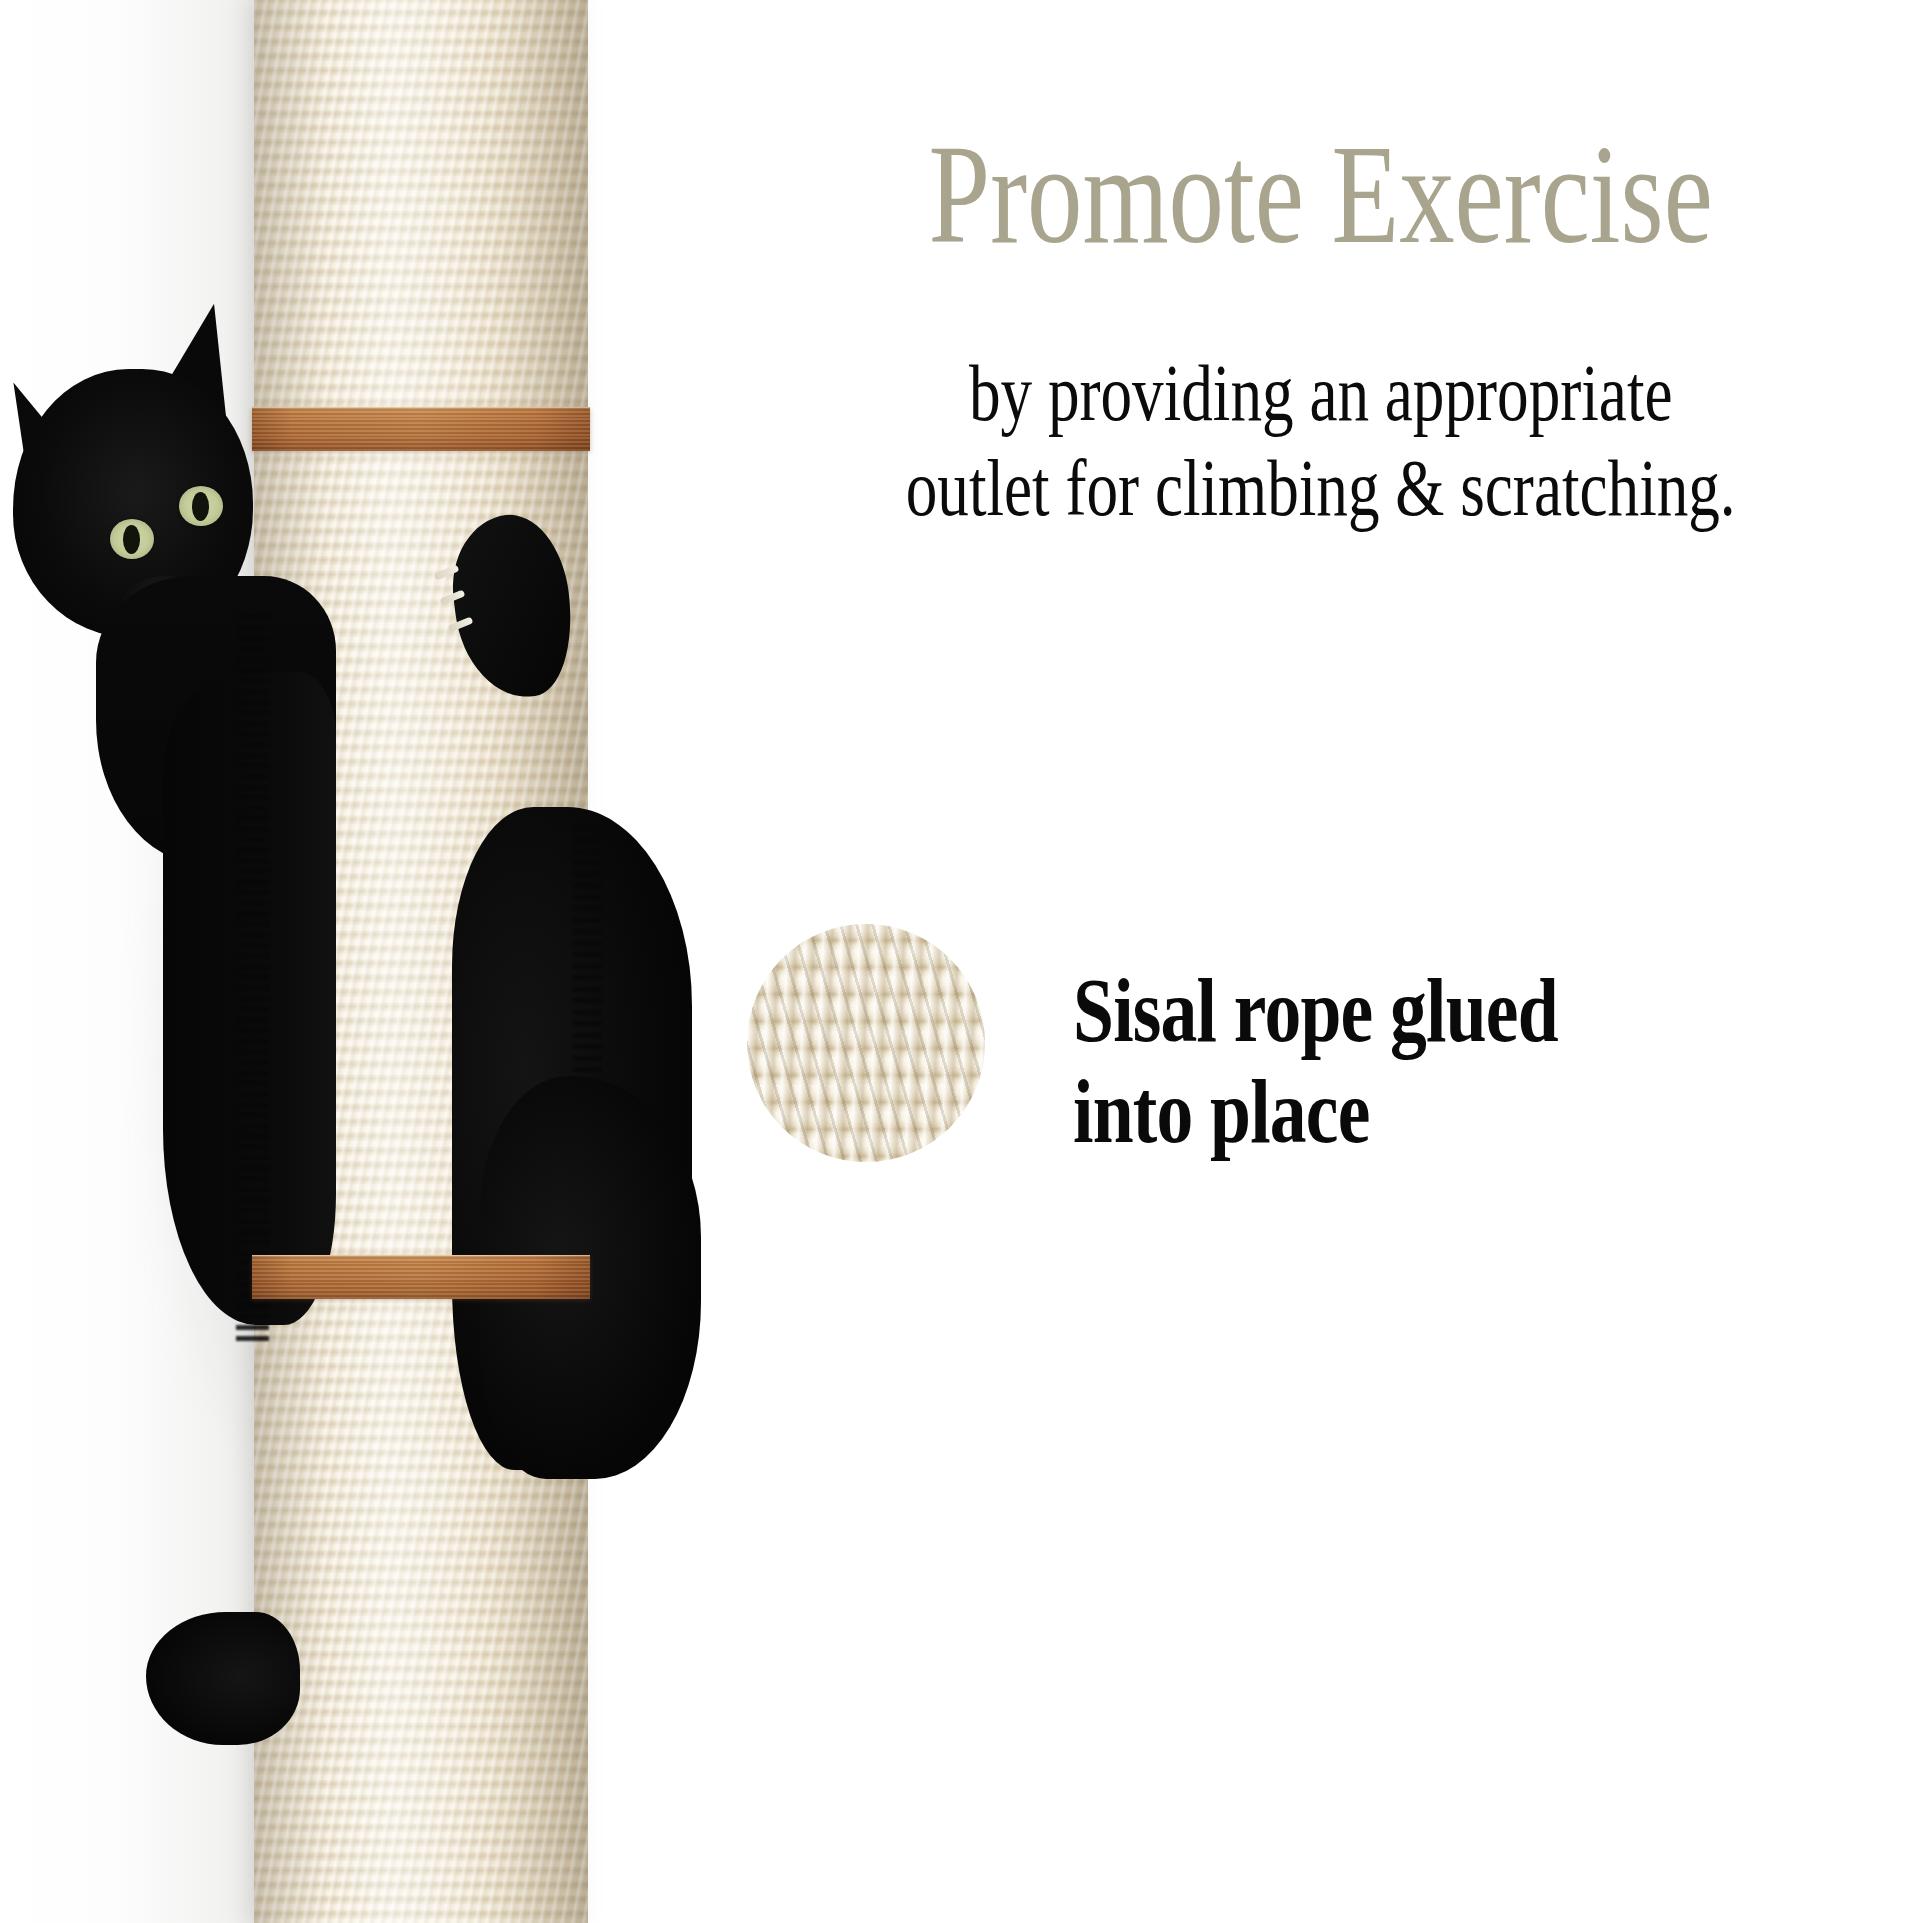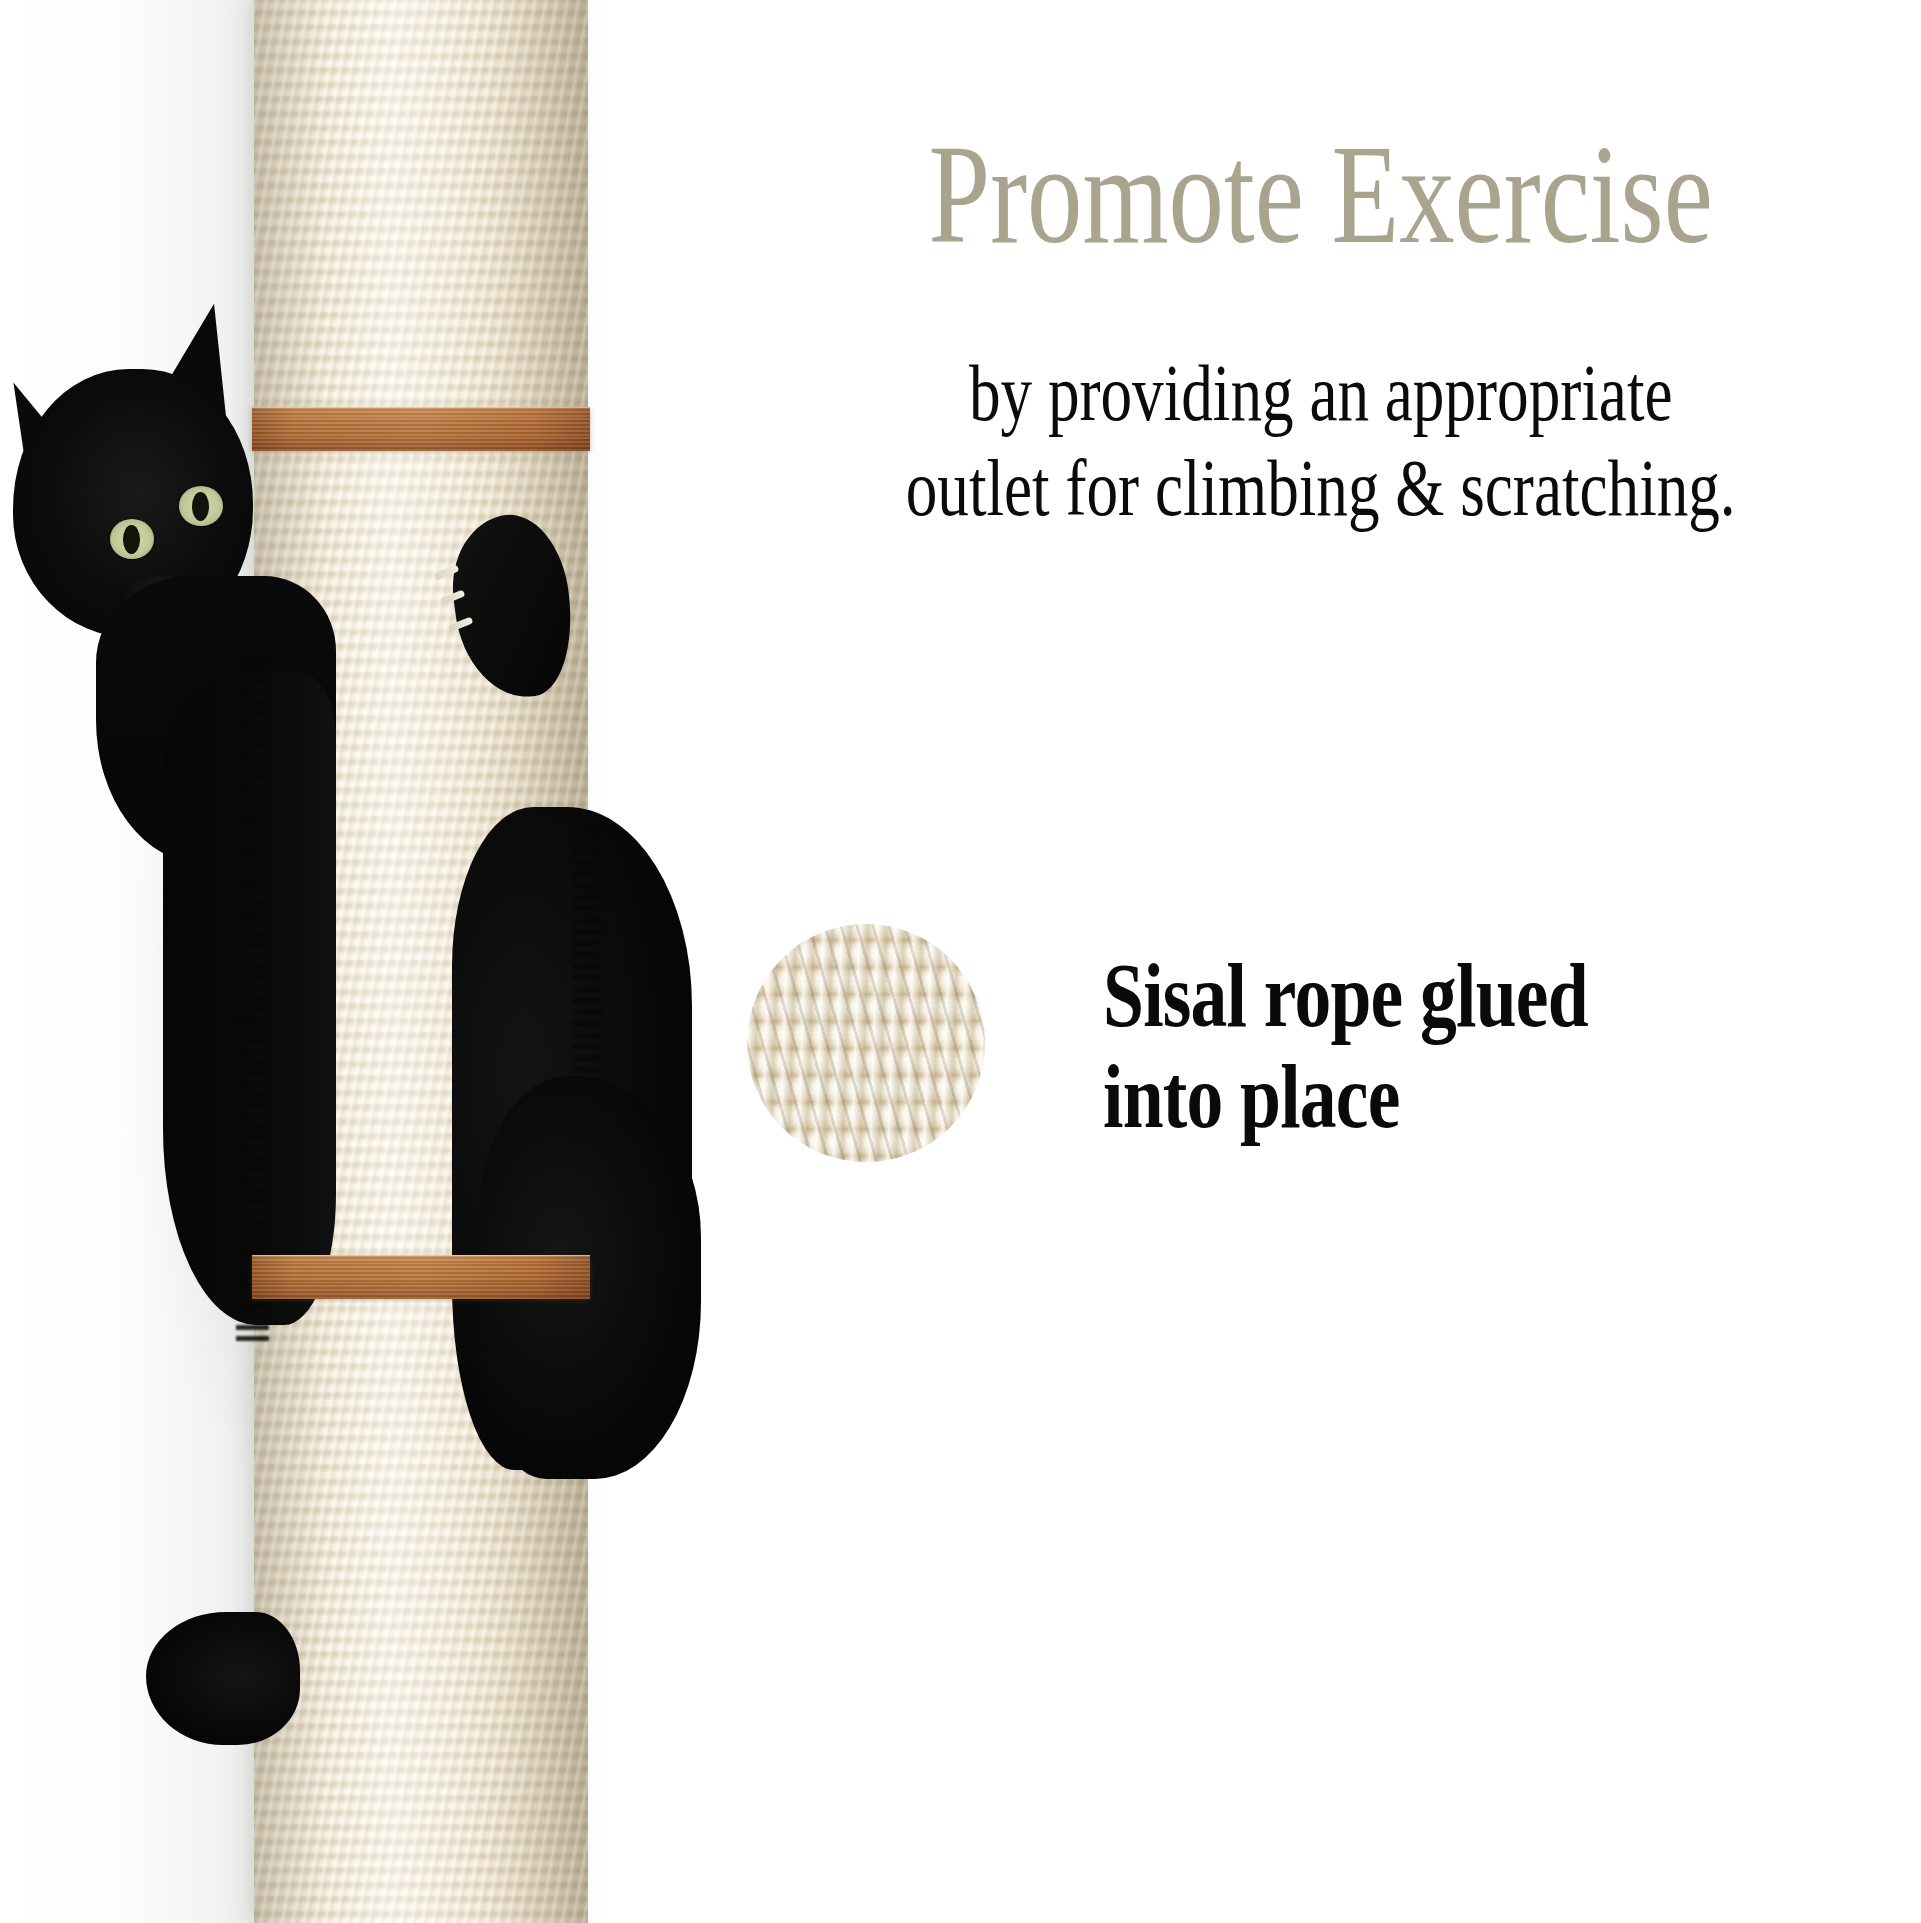--- a/index.html
+++ b/index.html
@@ -184,21 +184,21 @@
     color:#0b0b0b;
     font-family:"Liberation Serif", serif;
     transform:scaleX(.78); transform-origin:50% 50%;
   }
   .subhead .l { display:block; white-space:nowrap; }
 
   .features {
     position:absolute; left:17.3px; top:924px; width:1174px;
   }
   .feature {
-    display:flex; align-items:center; gap:118px; margin-bottom:46px;
+    display:flex; align-items:flex-end; gap:88px; margin-bottom:46px;
   }
   .swatch {
     flex:0 0 auto; width:238px; height:238px; border-radius:50%;
     overflow:hidden; position:relative;
   }
   
   .swatch-sisal {
     background:
       repeating-linear-gradient(92deg,
         rgba(255,255,255,.0) 0px, rgba(255,255,255,.75) 4.8px,

